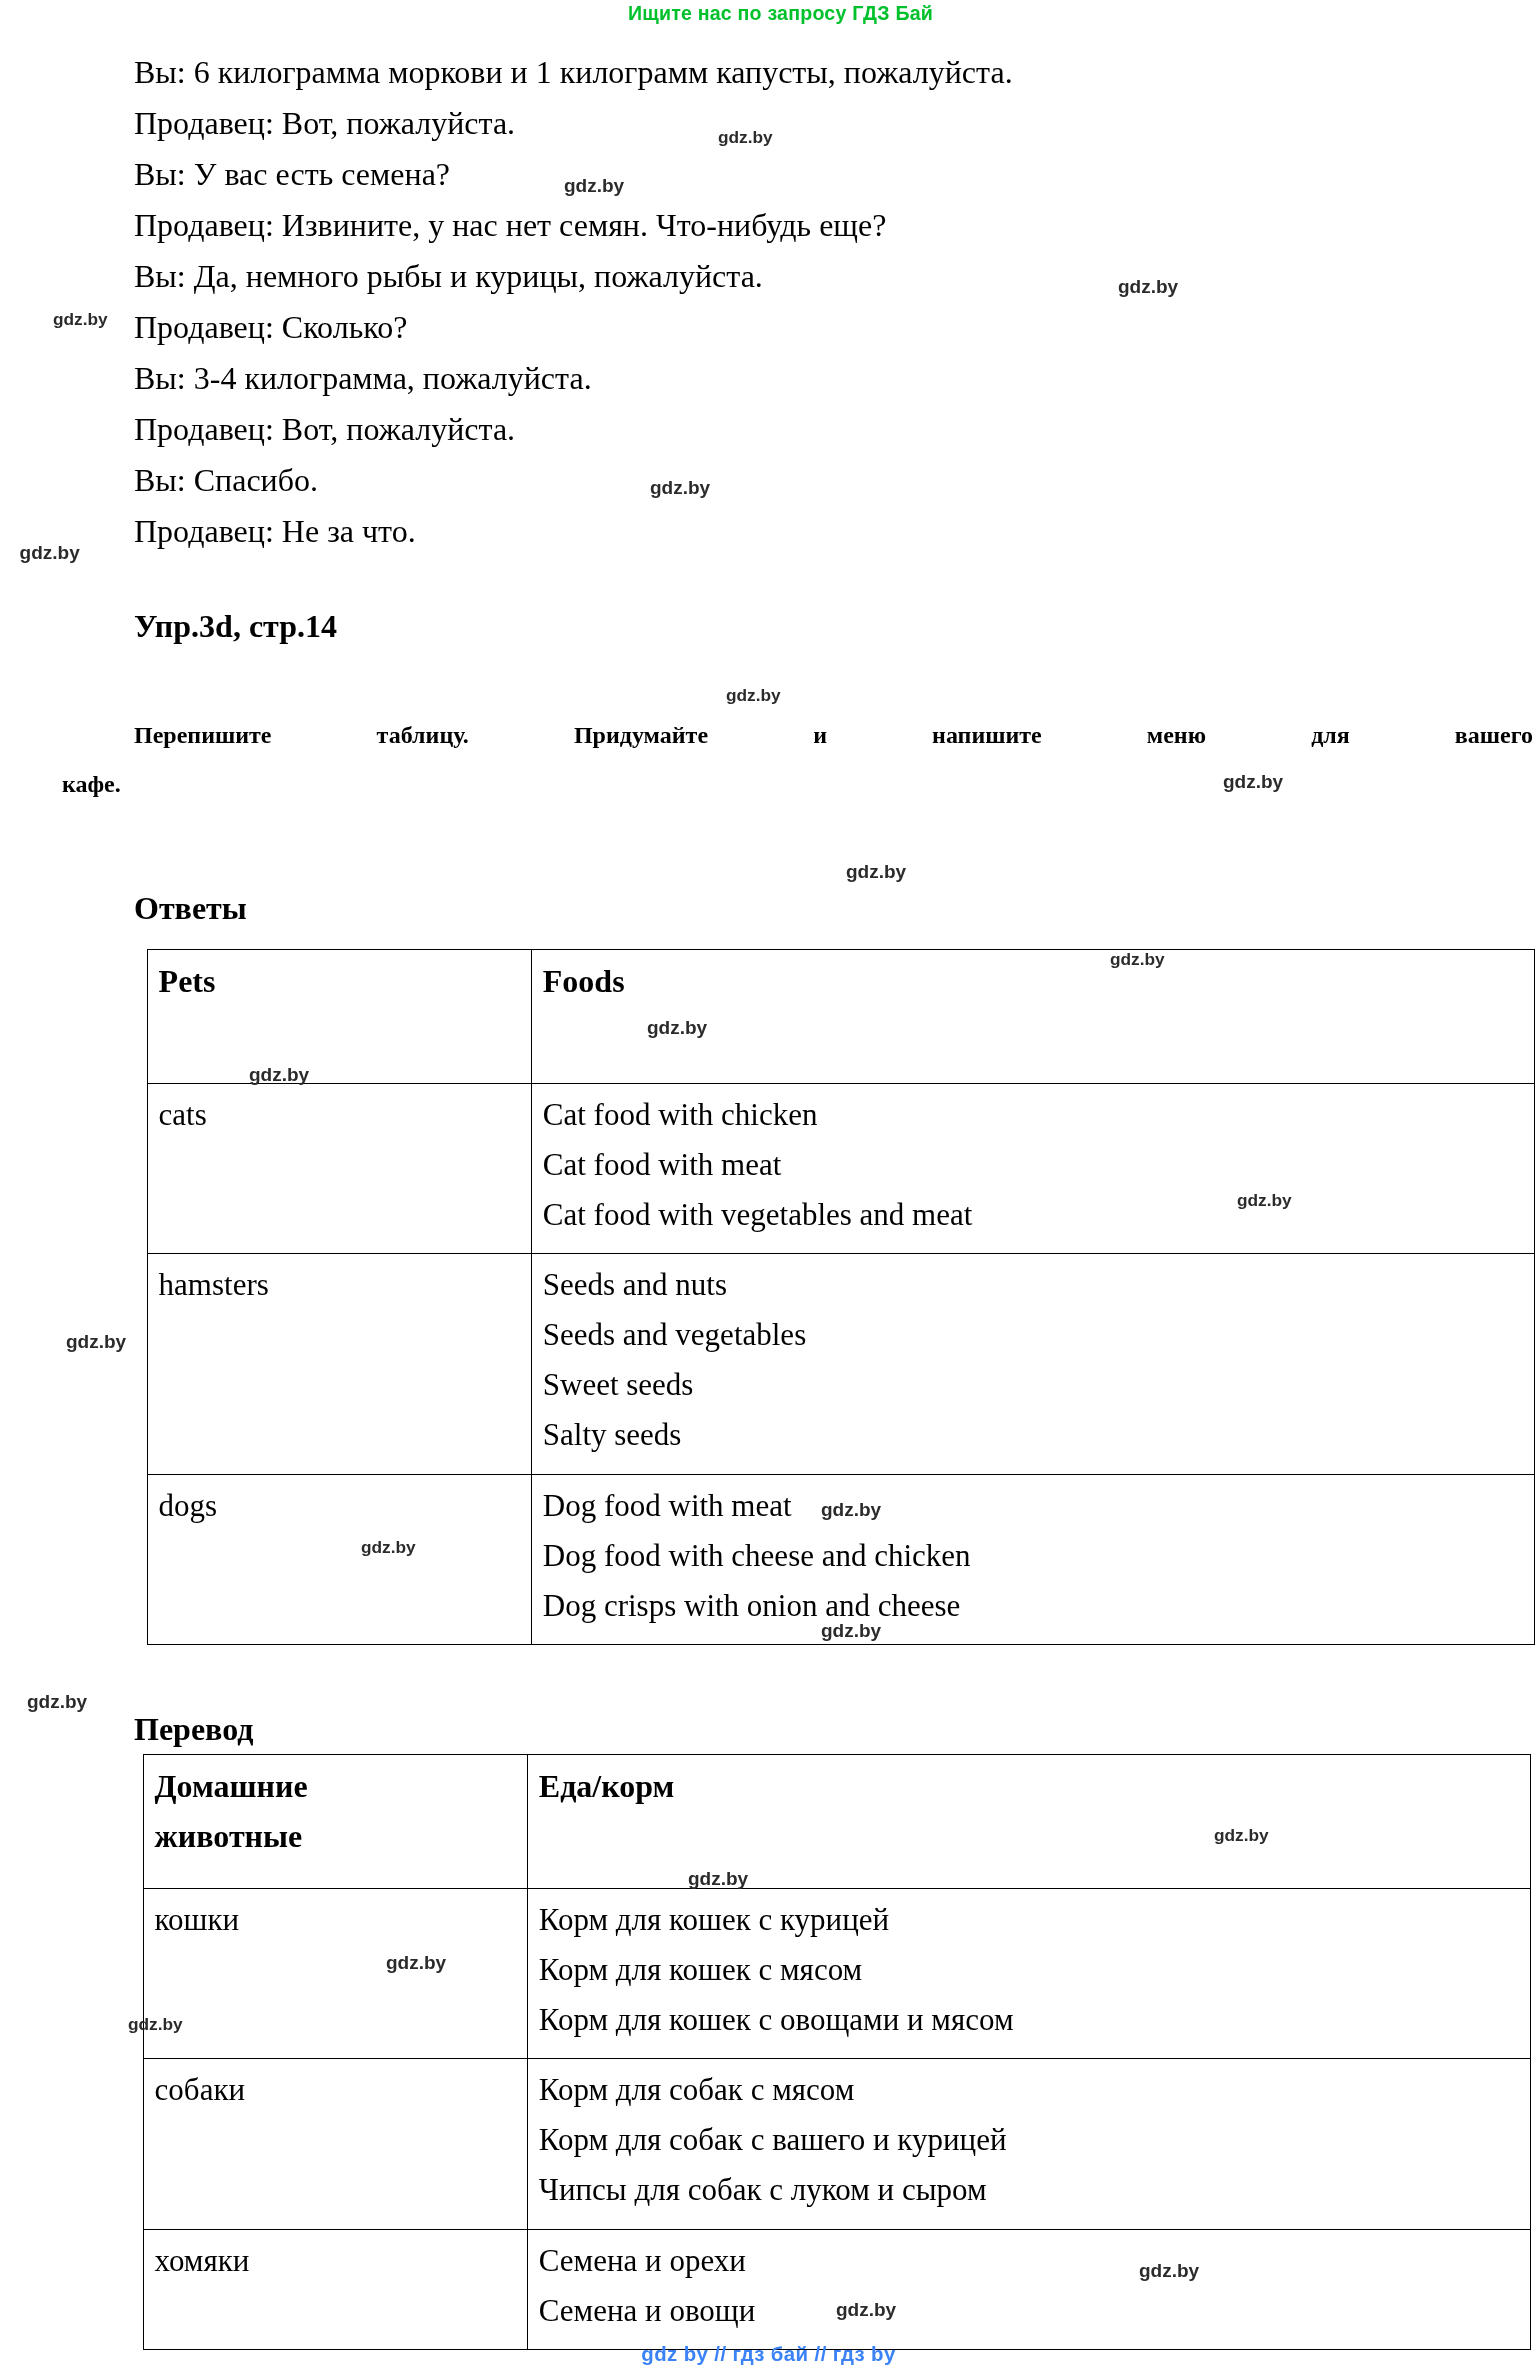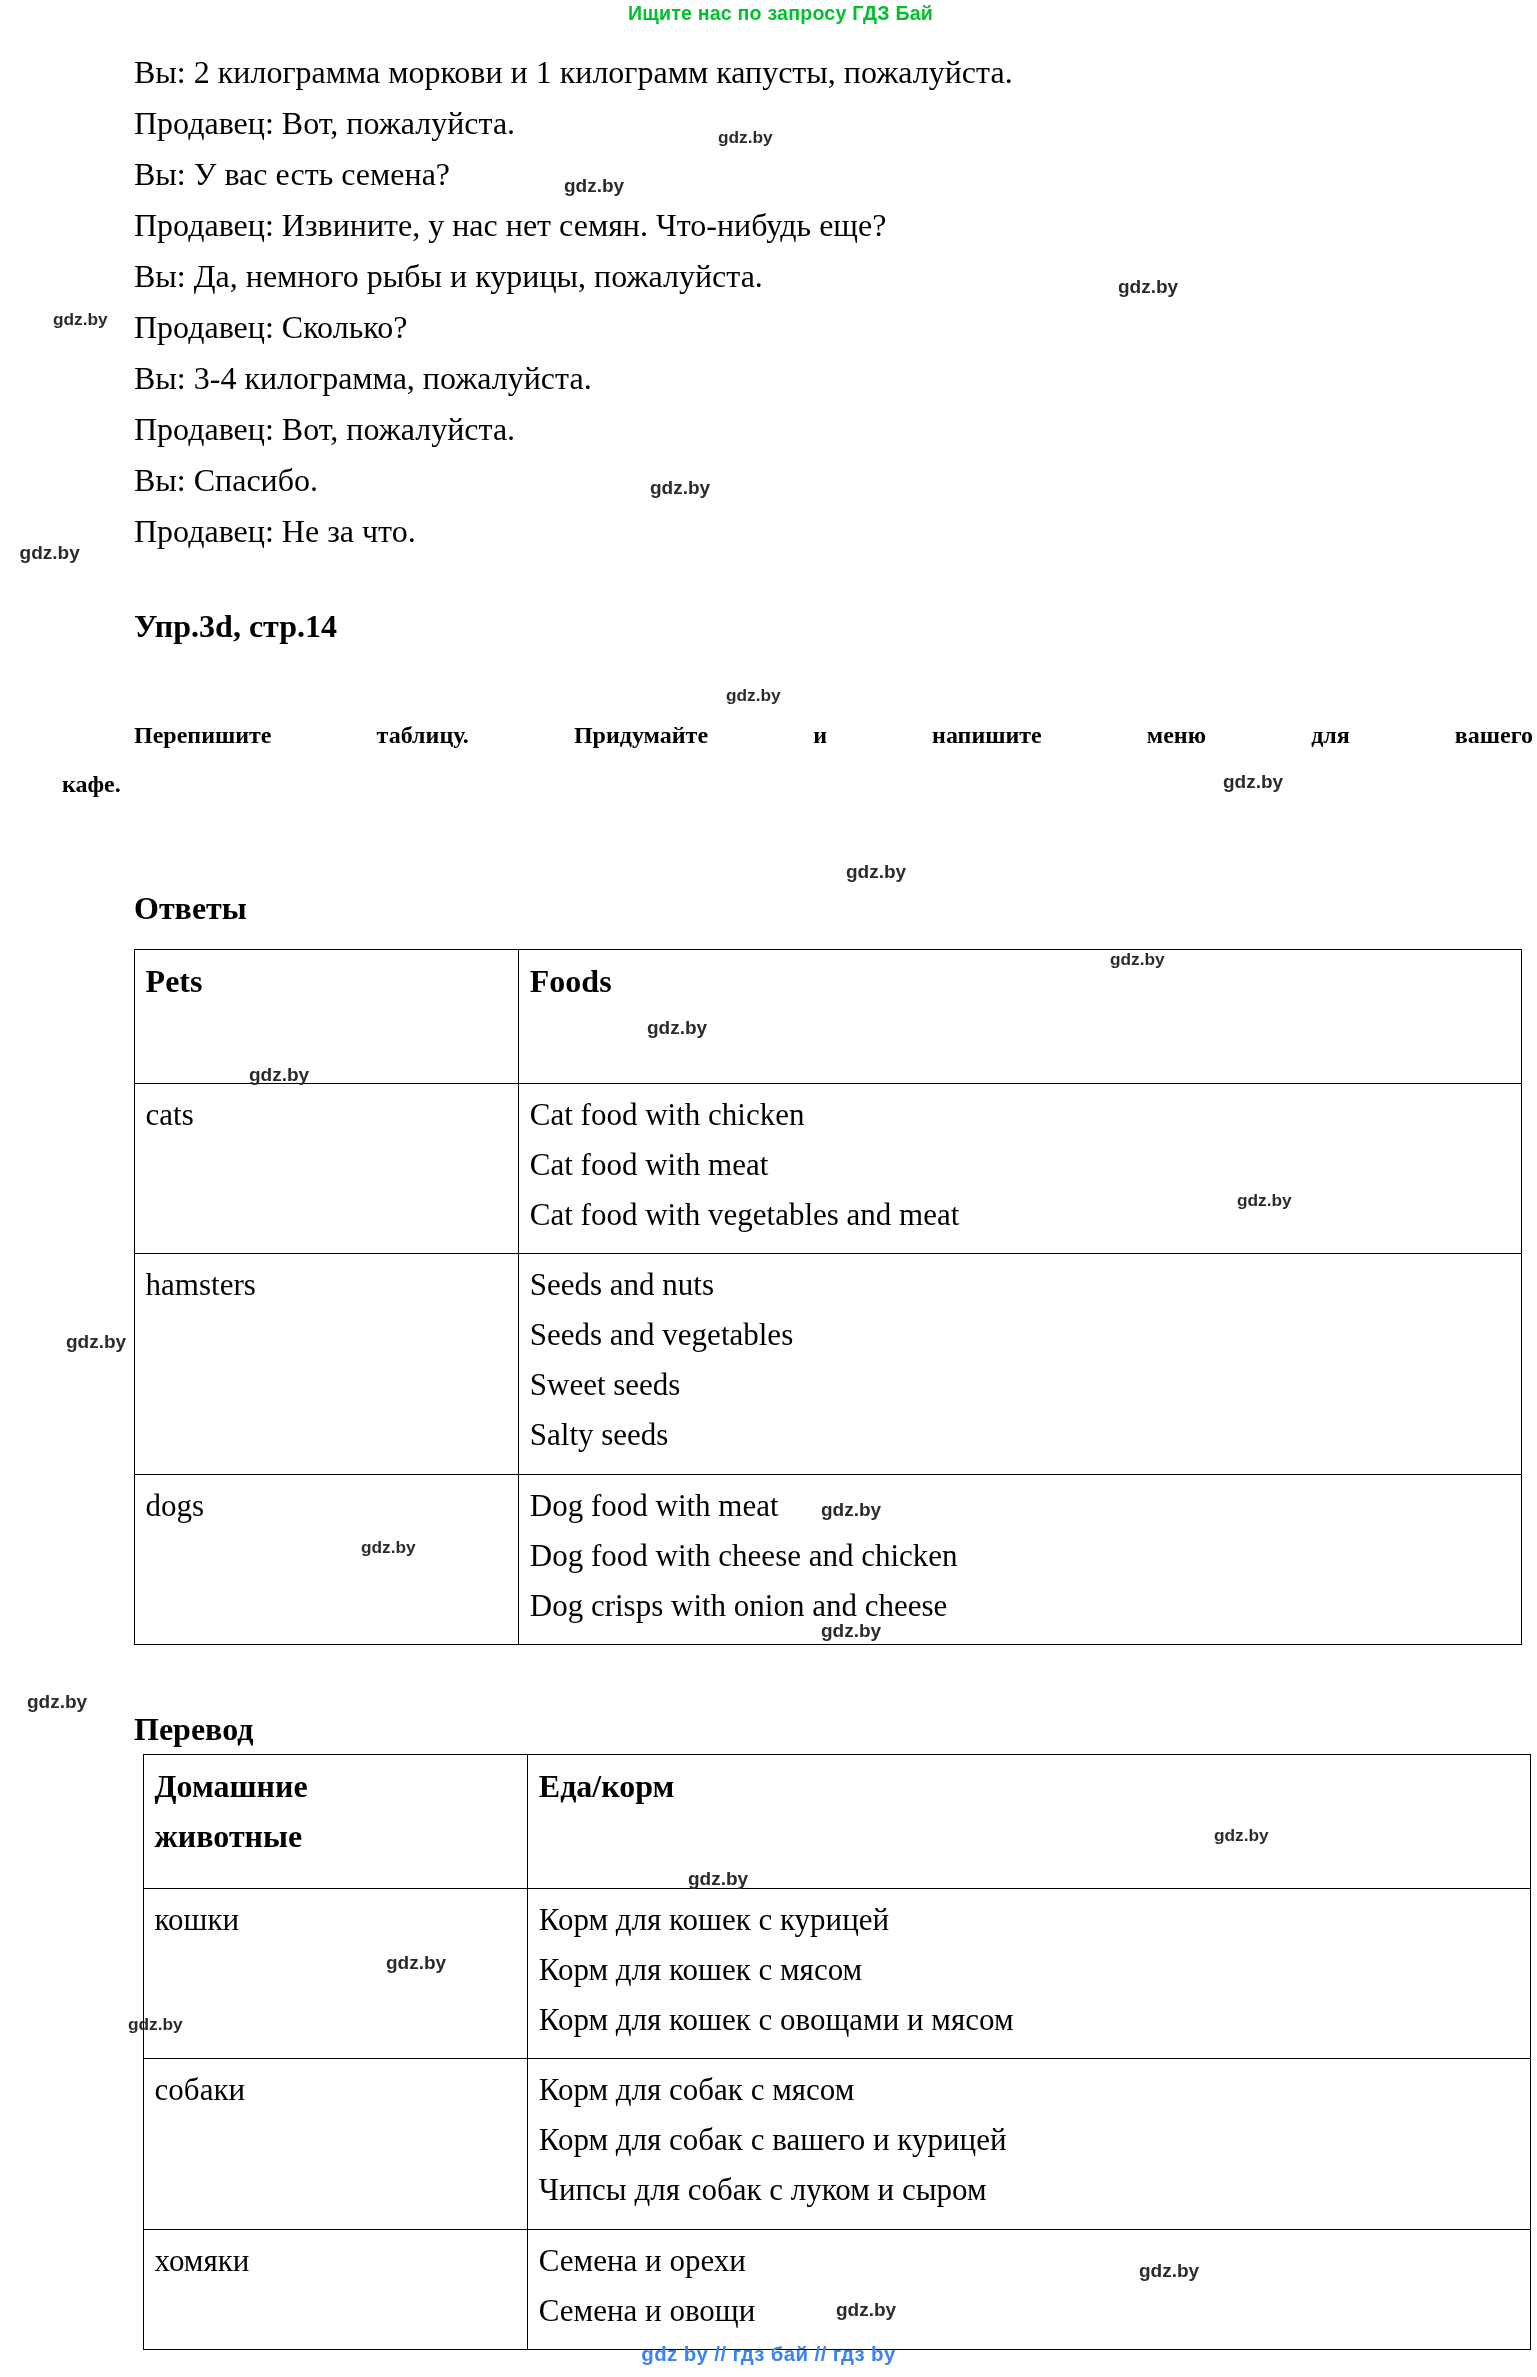--- a/index.html
+++ b/index.html
@@ -121,21 +121,21 @@
   }
   table.gtable td.col-a { width: 362px; }
   table.gtable td.col-b { width: 981px; }
 
   table.gtable td.hdr {
     font-weight: bold;
     font-size: 32px;
     height: 113px;
   }
 
-  #table-pets  { left: 134px; top: 949px; width: 1346px; }
+  #table-pets  { left: 147px; top: 949px; width: 1346px; }
   #table-trans { left: 143px; top: 1754px; width: 1346px; }
 
   .cellline { display: block; white-space: nowrap; }
 
   
   .wm {
     position: absolute;
     font-family: "Liberation Sans", "DejaVu Sans", sans-serif;
     font-size: 19px;
     color: #2b2b2b;
@@ -146,21 +146,21 @@
   .wm.sm { font-size: 17.3px; }
 </style>
 </head>
 <body>
 
 <div class="page">
 
   <div class="site-banner" style="color: rgb(0, 193, 43); padding-left: 12px;">Ищите нас по запросу ГДЗ Бай</div>
 
   <div class="dialogue">
-    <div class="dlg-line">Вы: 2 килограмма моркови и 1 килограмм капусты, пожалуйста.</div>
+    <div class="dlg-line">Вы: 6 килограмма моркови и 1 килограмм капусты, пожалуйста.</div>
     <div class="dlg-line">Продавец: Вот, пожалуйста.</div>
     <div class="dlg-line">Вы: У вас есть семена?</div>
     <div class="dlg-line">Продавец: Извините, у нас нет семян. Что-нибудь еще?</div>
     <div class="dlg-line">Вы: Да, немного рыбы и курицы, пожалуйста.</div>
     <div class="dlg-line">Продавец: Сколько?</div>
     <div class="dlg-line">Вы: 3-4 килограмма, пожалуйста.</div>
     <div class="dlg-line">Продавец: Вот, пожалуйста.</div>
     <div class="dlg-line">Вы: Спасибо.</div>
     <div class="dlg-line">Продавец: Не за что.</div>
   </div>

